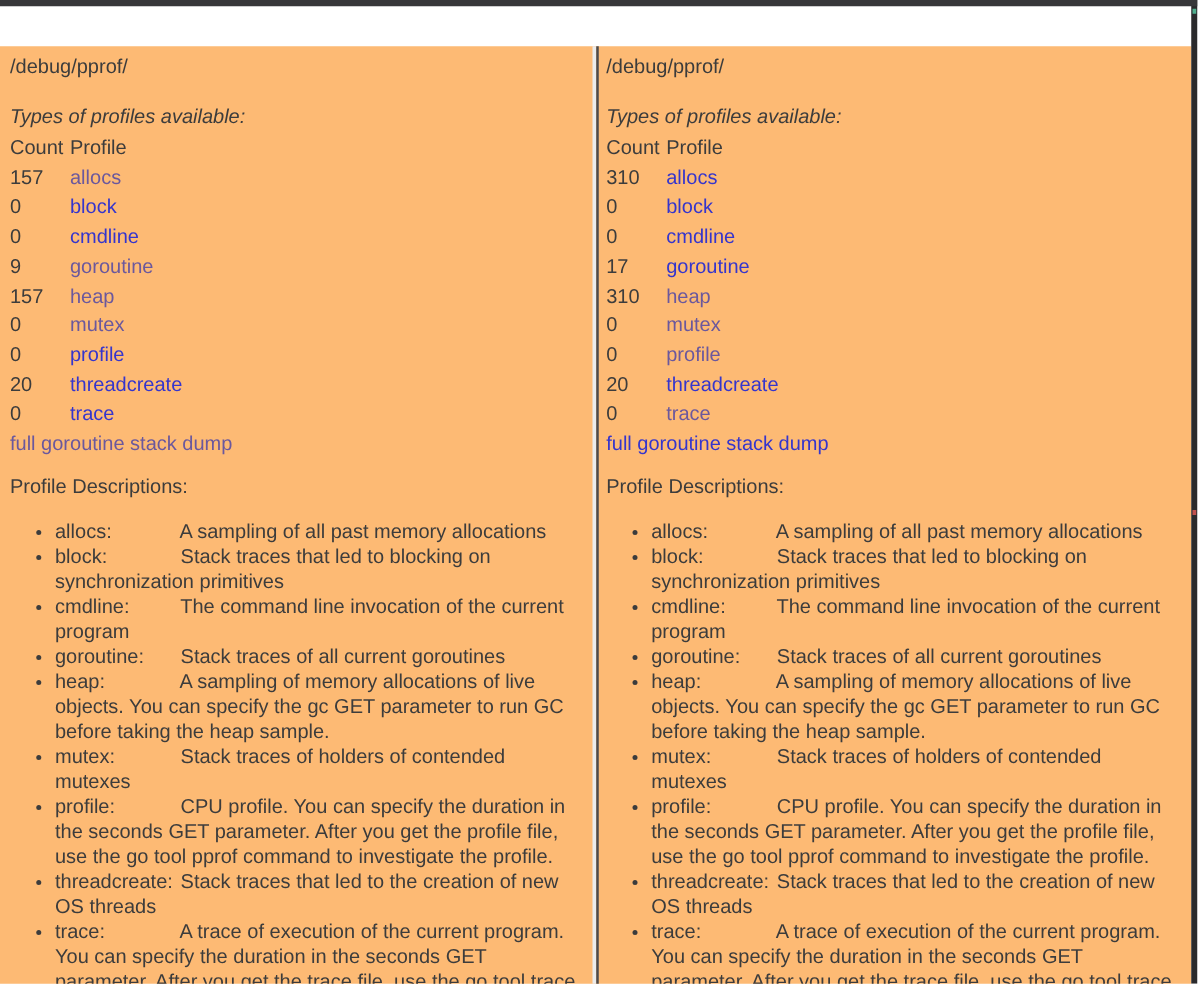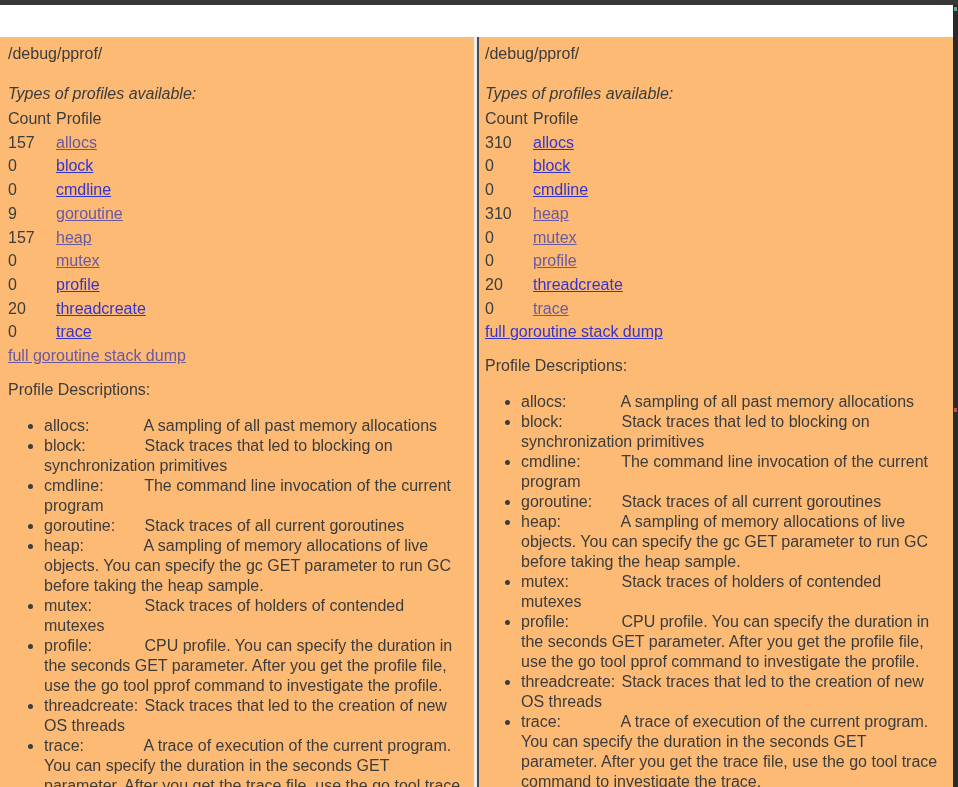--- a/index.html
+++ b/index.html
@@ -26,21 +26,21 @@
   .page { padding: 7px 8px 0 8px; }
   .window-right .page { padding-left: 6px; }
 
   .page-title  { line-height: 20px; margin: 0 0 20px 0; }
   .subtitle    { line-height: 20px; margin: 0; font-style: italic; }
 
   table.profiles-table { border-collapse: collapse; margin: 3px 0 0 0; }
   table.profiles-table td { padding: 0; line-height: 23.7px; vertical-align: top; }
   td.col-count, td.count-cell { width: 48px; min-width: 48px; }
 
-  a.plink { text-decoration: underline; color: var(--link, #3535cd); cursor: pointer; }
+  a.plink { color: var(--link, #3535cd); cursor: pointer; }
   a.plink.visited { color: var(--visited, #6b589d); }
   .full-dump { display: inline-block; line-height: 20px; margin-top: 2px; }
 
   .desc-title { line-height: 20px; margin: 14px 0 0 0; }
   ul.desc-list {
     margin: 16px 0 0 0; padding: 0 0 0 36px;
     line-height: 20px; list-style: disc outside;
   }
   ul.desc-list li { margin: 0; max-width: 422px; }
   .profile-name { display: inline-block; min-width: 96px; }
@@ -137,20 +137,24 @@
         </tr>
           <tr>
           <td class="count-cell">0</td>
           <td><a class="plink">block</a></td>
         </tr>
           <tr>
           <td class="count-cell">0</td>
           <td><a class="plink">cmdline</a></td>
         </tr>
           <tr>
+          <td class="count-cell">17</td>
+          <td><a class="plink">goroutine</a></td>
+        </tr>
+          <tr>
           <td class="count-cell">310</td>
           <td><a class="plink visited">heap</a></td>
         </tr>
           <tr>
           <td class="count-cell">0</td>
           <td><a class="plink visited">mutex</a></td>
         </tr>
           <tr>
           <td class="count-cell">0</td>
           <td><a class="plink visited">profile</a></td>

